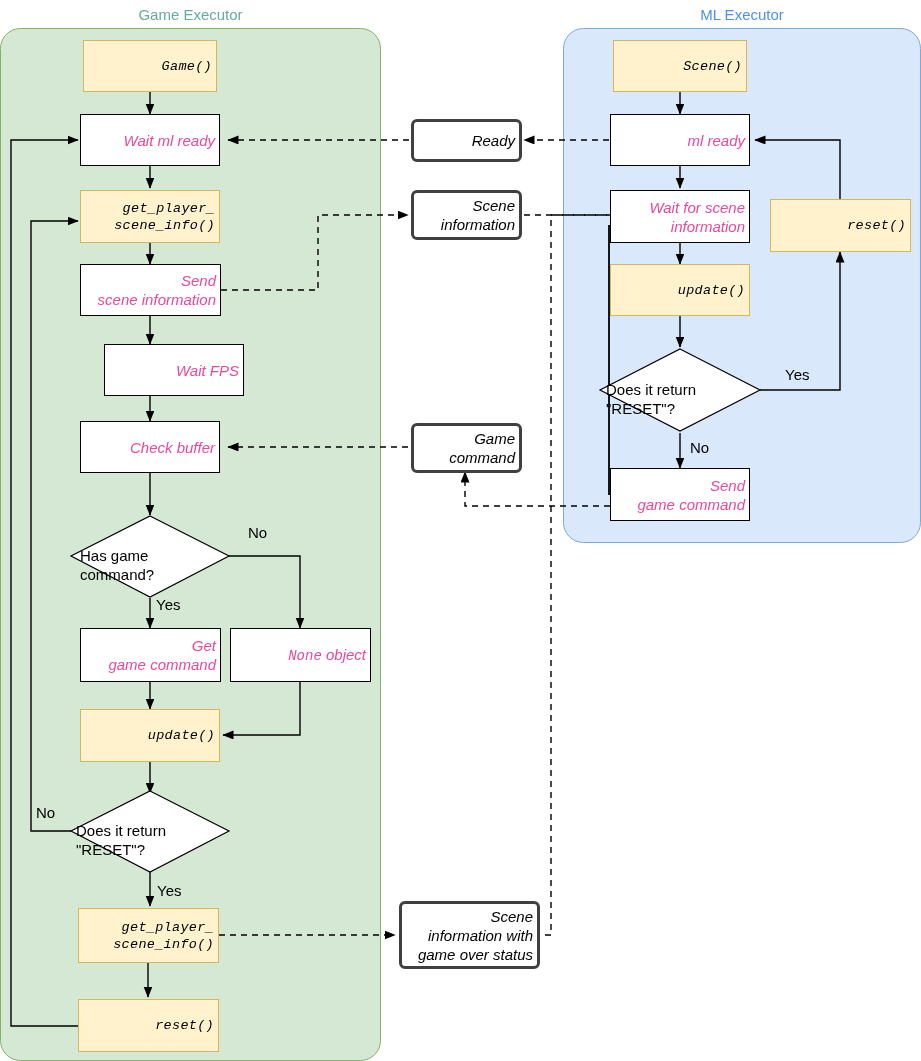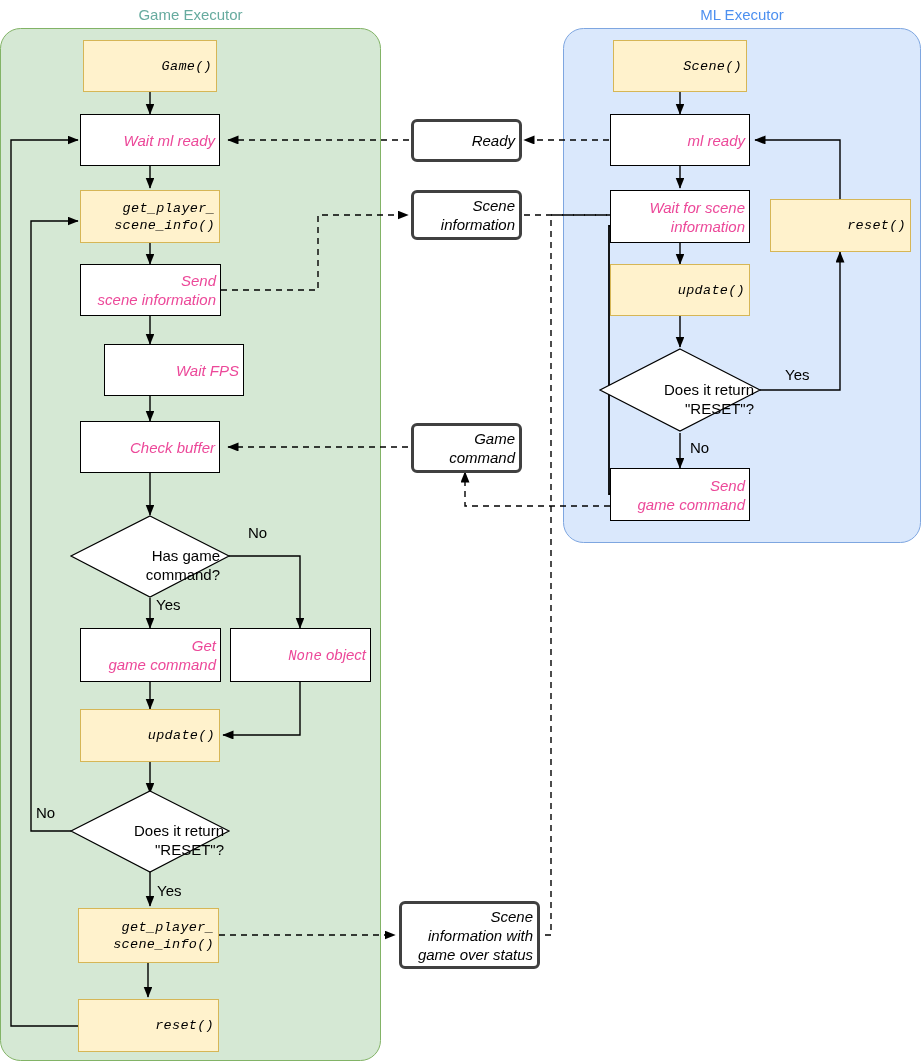--- a/index.html
+++ b/index.html
@@ -5,21 +5,21 @@
   html,body{margin:0;padding:0;background:#ffffff;}
   body{font-family:"Liberation Sans", sans-serif;}
   #stage{position:relative;width:921px;height:1061px;overflow:hidden;background:#fff;}
   svg.layer{position:absolute;left:0;top:0;width:921px;height:1061px;}
   .lane-title{position:absolute;font-size:15px;line-height:18px;white-space:nowrap;}
   .node{position:absolute;box-sizing:border-box;display:flex;align-items:center;justify-content:center;text-align:right;font-style:italic;}
   .node .txt{width:100%;padding:0 4px;}
   .proc{background:#ffffff;border:1px solid #000;font-size:15px;line-height:19px;color:#ec4899;}
   .code{background:#fff2cc;border:1px solid #d6b656;font-family:"Liberation Mono","DejaVu Sans Mono",monospace;font-size:13.5px;line-height:17px;color:#000;letter-spacing:0.3px;}
   .msg{background:#ffffff;border:3px solid #404040;border-radius:6px;font-size:15px;line-height:19px;color:#000;}
-  .diamond-label{position:absolute;font-size:15px;line-height:19px;text-align:right;color:#000;pointer-events:none;}
+  .diamond-label{position:absolute;font-size:15px;line-height:19px;text-align:left;color:#000;pointer-events:none;}
   .edge-label{position:absolute;font-size:15px;line-height:18px;color:#000;white-space:nowrap;}
   .mono{font-family:"Liberation Mono","DejaVu Sans Mono",monospace;font-size:14px;}
   .mixed{font-size:15px;}
 </style>
 </head>
 <body>
 
 <div id="stage">
 
   <svg class="layer">

